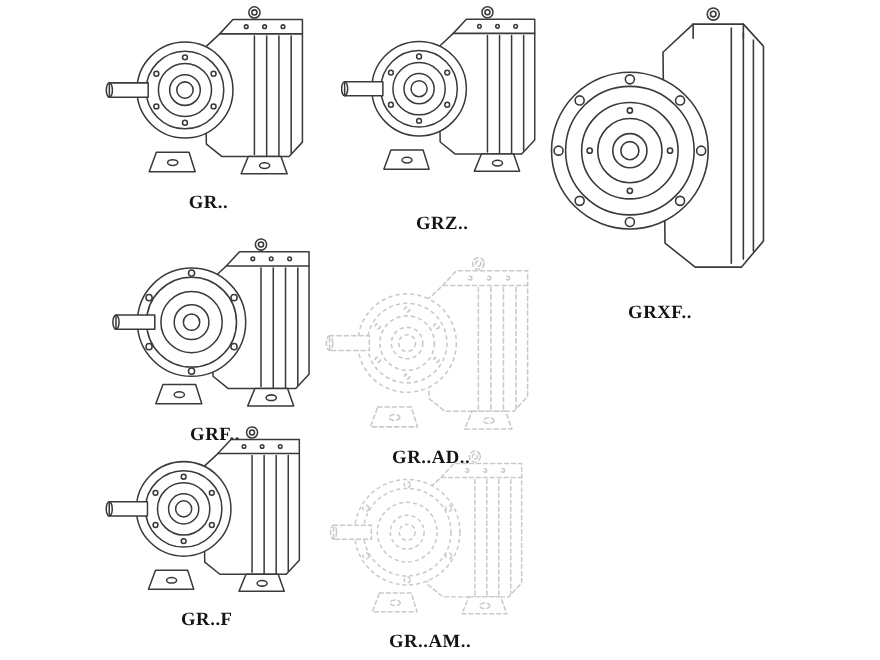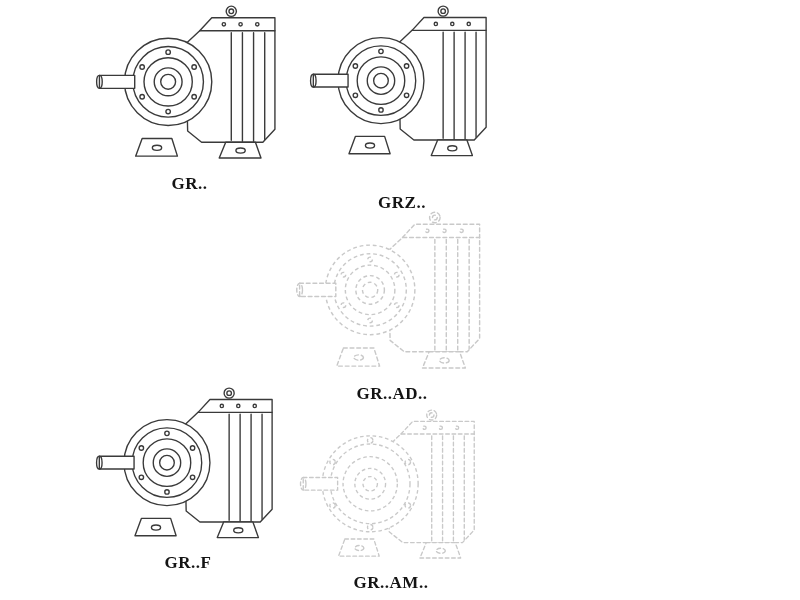--- a/index.html
+++ b/index.html
@@ -172,23 +172,35 @@
     <figcaption class="cap">GR..</figcaption>
   </figure>
 
   <figure class="fig" style="left:306px; top:2px; width:192px;gap:22px;">
     <svg viewBox="0 0 210 185">
         <use href="#sym-helical"></use>
       </svg>
     <figcaption class="cap">GRZ..</figcaption>
   </figure>
 
-
-
-  <figure class="fig" style="left:292px; top:208px; width:200px;">
+  <figure class="fig" style="left:495px; top:0px; width:210px;">
+    <svg viewBox="0 0 230 300">
+        <use href="#sym-grxf"></use>
+      </svg>
+    <figcaption class="cap">GRXF..</figcaption>
+  </figure>
+
+  <figure class="fig" style="left:98px; top:213px; width:195px;">
+    <svg viewBox="0 0 210 185">
+        <use href="#sym-flange-unit"></use>
+      </svg>
+    <figcaption class="cap">GRF..</figcaption>
+  </figure>
+
+  <figure class="fig" style="left:292px; top:230px; width:200px;">
     <svg class="phantom" viewBox="0 0 210 185">
         <use href="#sym-helical"></use>
       </svg>
     <figcaption class="cap">GR..AD..</figcaption>
   </figure>
 
 
   <figure class="fig" style="left:92px; top:384px; width:192px;">
     <svg viewBox="0 0 210 185">
         <use href="#sym-helical"></use>

